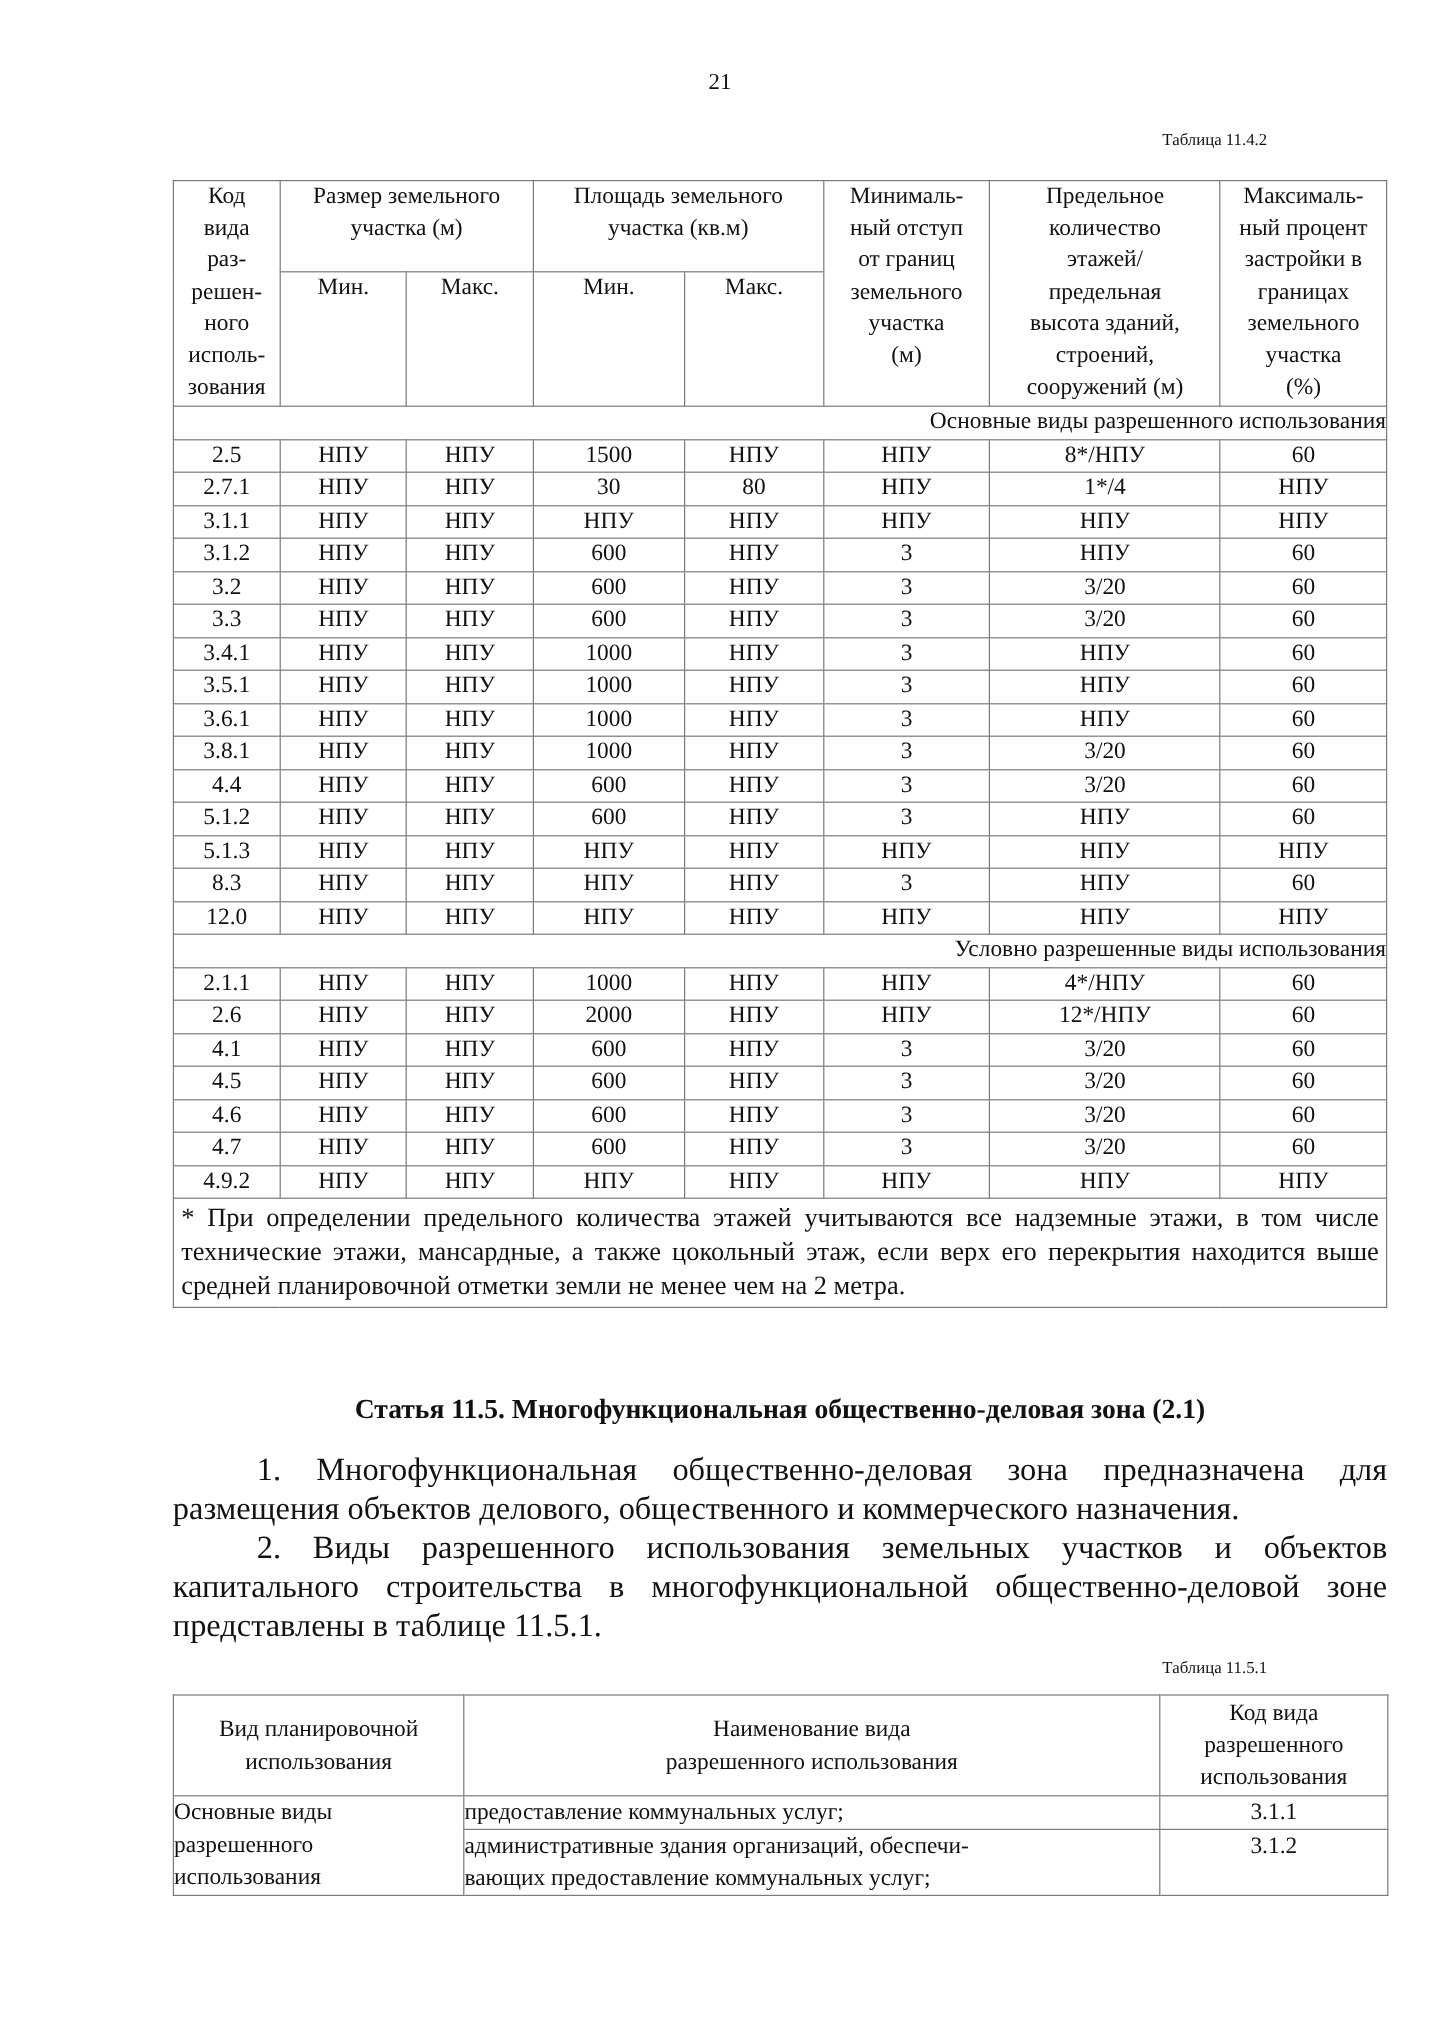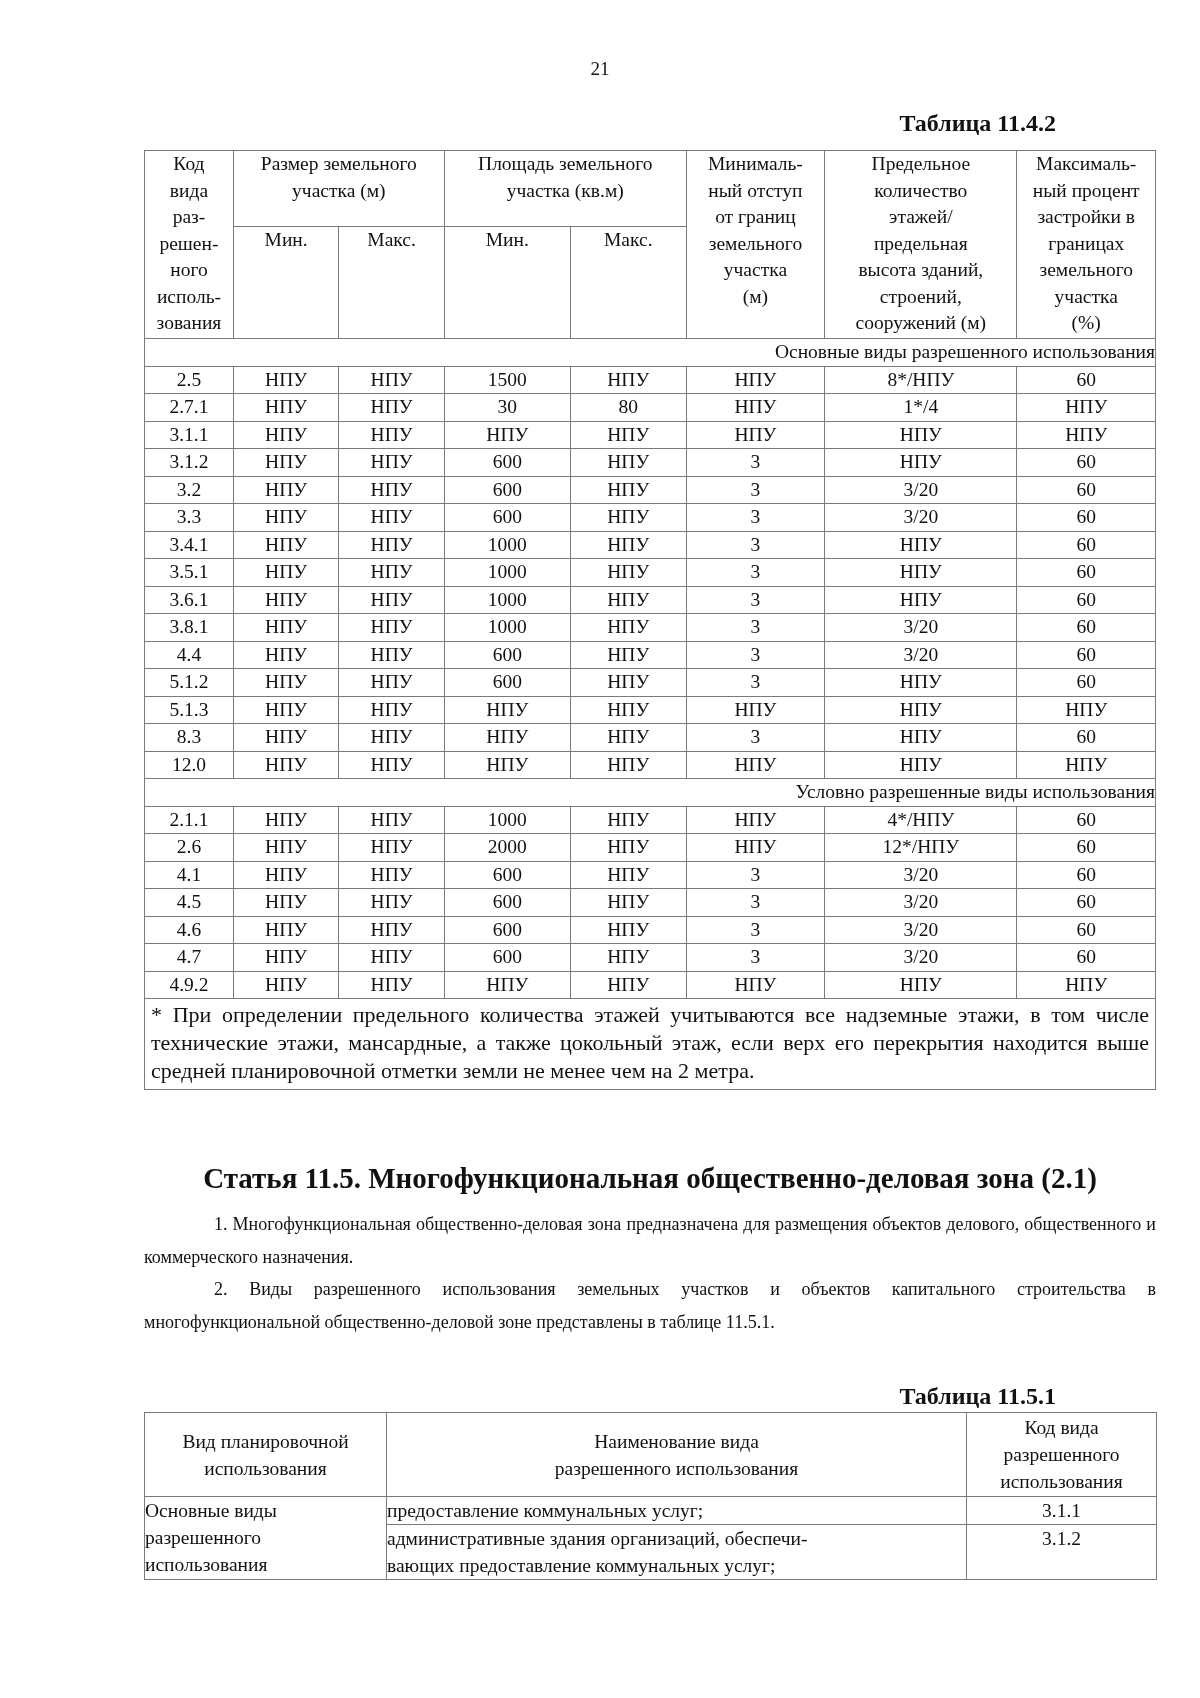--- a/index.html
+++ b/index.html
@@ -5,41 +5,41 @@
     html, body { margin: 0; padding: 0; background: #ffffff; }
     body {
       width: 1200px; height: 1698px; position: relative; overflow: hidden;
       font-family: "Liberation Serif", "DejaVu Serif", serif; color: #111;
     }
     .page-number {
       position: absolute; top: 58px; left: 0; width: 1200px; text-align: center;
       font-size: 19px;
     }
     .table-caption {
-      position: absolute; right: 144px; font-size: 24px; font-weight: bold;
+      position: absolute; right: 144px; font-size: 14px;
     }
     table { border-collapse: collapse; position: absolute; }
     td, th { border: 1.5px solid #7a7a7a; padding: 0; font-weight: normal; }
     #t1142 {
       left: 144px; top: 150px; width: 1012px; font-size: 19.5px; line-height: 26.5px;
       table-layout: fixed;
     }
     #t1142 th { vertical-align: top; text-align: center; margin-top: 40px; }
     #t1142 td { text-align: center; height: 26.5px; }
     #t1142 td.section-row { text-align: right; margin-top: 21px; }
     #t1142 td.footnote {
       text-align: justify; text-align-last: left; padding: 2px 6px 4px 6px; line-height: 28px;
       font-size: 22px;
     }
     .heading {
       position: absolute; top: 1162px; left: 144px; width: 1012px; text-align: center;
-      font-weight: bold; font-size: 29px;
+      font-weight: bold; font-size: 23px;
     }
     .para {
-      position: absolute; left: 144px; width: 1012px; font-size: 18px; line-height: 32.5px;
+      position: absolute; left: 144px; width: 1012px; font-size: 27px; line-height: 32.5px;
       text-align: justify; text-align-last: left;
     }
     .para .indent { display: inline-block; width: 70px; }
     #t1151 {
       left: 144px; top: 1412px; width: 1012px; font-size: 19.5px; line-height: 27px;
       table-layout: fixed;
     }
     #t1151 th { text-align: center; vertical-align: middle; }
     #t1151 td { vertical-align: top; }
     #t1151 td.code { text-align: center; }

